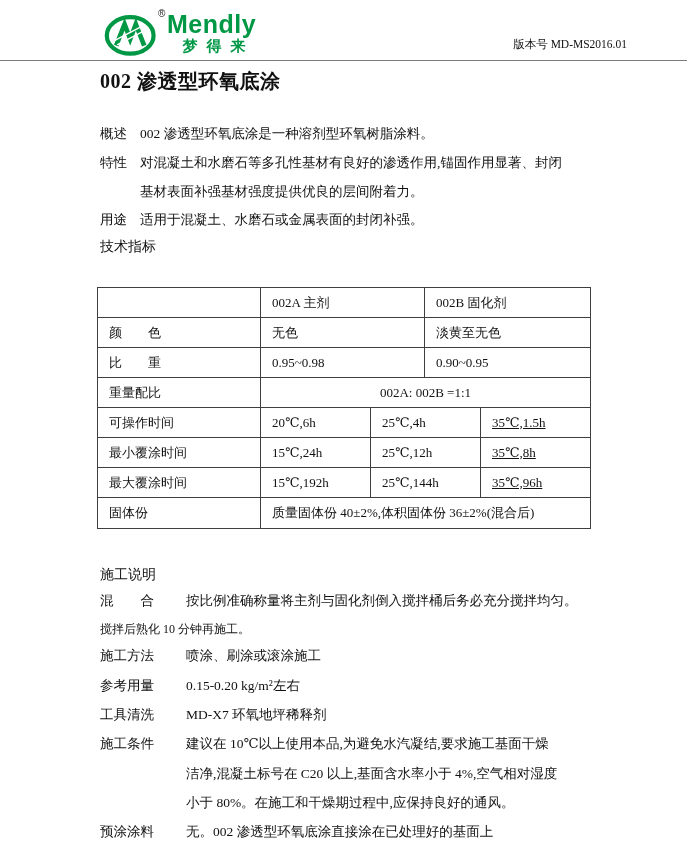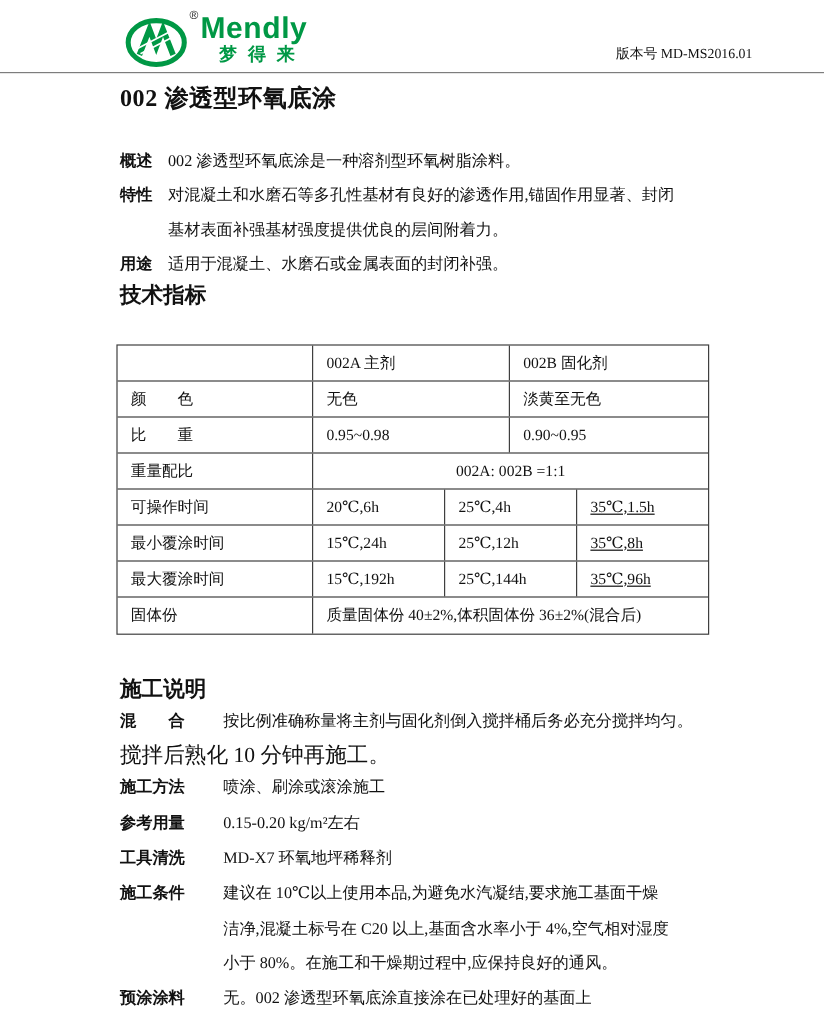--- a/index.html
+++ b/index.html
@@ -21,27 +21,27 @@
   .header-rule { position:absolute; left:0; top:60px; width:687px; height:0;
                  border-top:1px solid #7d7d7d; }
 
   
   .title { position:absolute; left:100px; top:68px; font-size:20px; font-weight:bold;
            letter-spacing:0.5px; }
 
   
   .row { position:absolute; left:100px; width:492px; display:flex; font-size:13.5px;
          line-height:29px; }
-  .row .lbl { font-weight:bold; flex:0 0 auto; }
+  .row .lbl { font-weight:normal; flex:0 0 auto; }
   .lbl-w40 { width:40px; }
   .lbl-w86 { width:86px; }
   .txt { flex:1 1 auto; }
   .nowrap { white-space:nowrap; }
-  .heading { position:absolute; left:100px; font-size:18px; font-weight:bold; line-height:29px; }
-  .plain-line { position:absolute; left:100px; width:492px; font-size:18px; line-height:29px;
+  .heading { position:absolute; left:100px; font-size:14px; font-weight:normal; line-height:29px; }
+  .plain-line { position:absolute; left:100px; width:492px; font-size:12px; line-height:29px;
                 white-space:nowrap; }
   .ml-lines div { line-height:29px; white-space:nowrap; }
   .cond-lines div { line-height:29.5px; white-space:nowrap; }
 
   
   .ttable { position:absolute; left:97px; top:287px; width:494px; border:1px solid var(--line);
             font-size:13px; }
   .trow { display:flex; height:30px; border-bottom:1px solid var(--line); }
   .trow:last-child { border-bottom:none; }
   .c { display:flex; align-items:center; padding-left:11px; border-right:1px solid var(--line);

